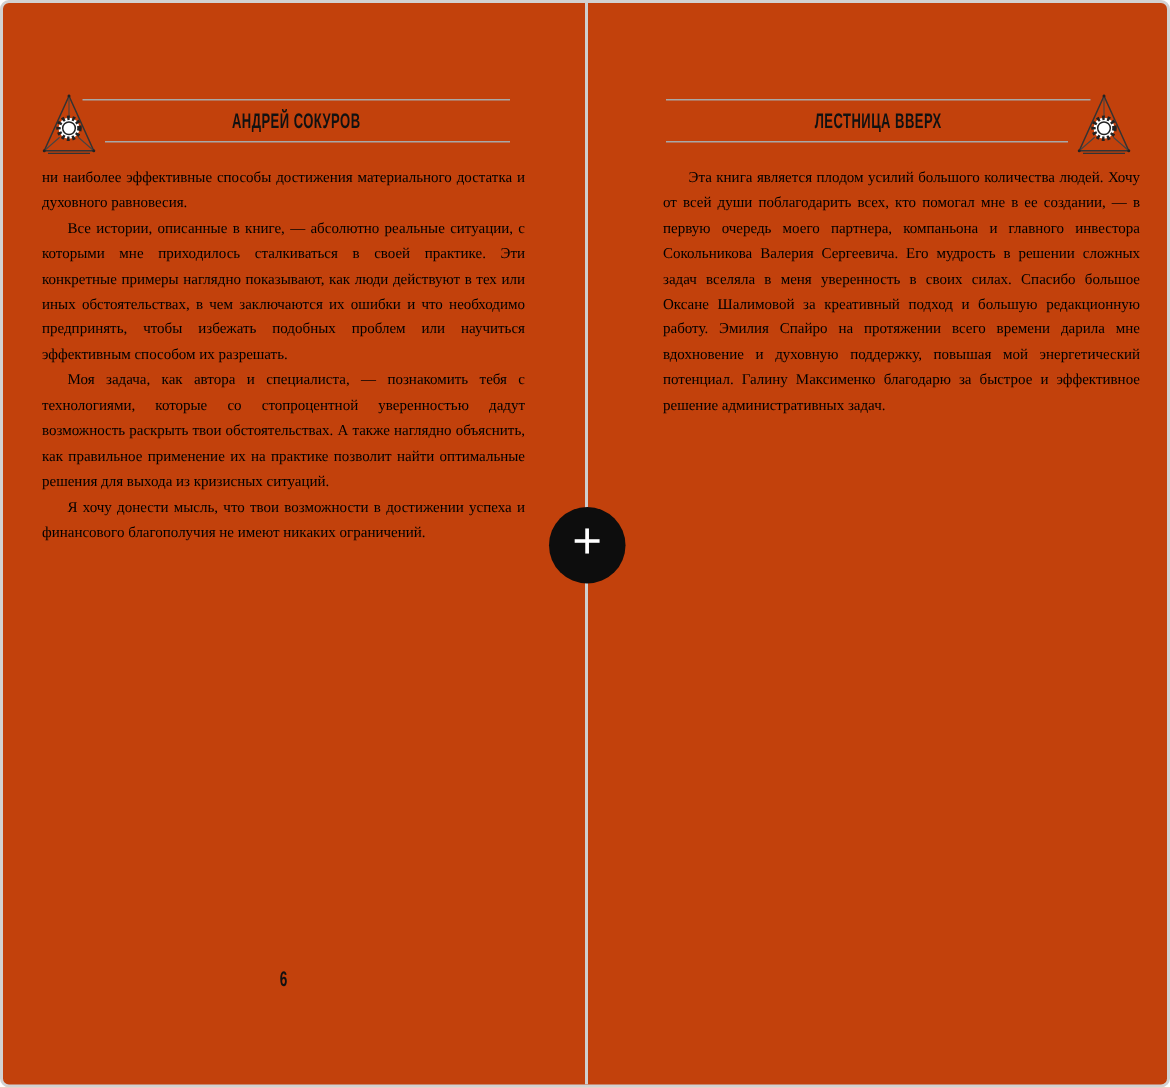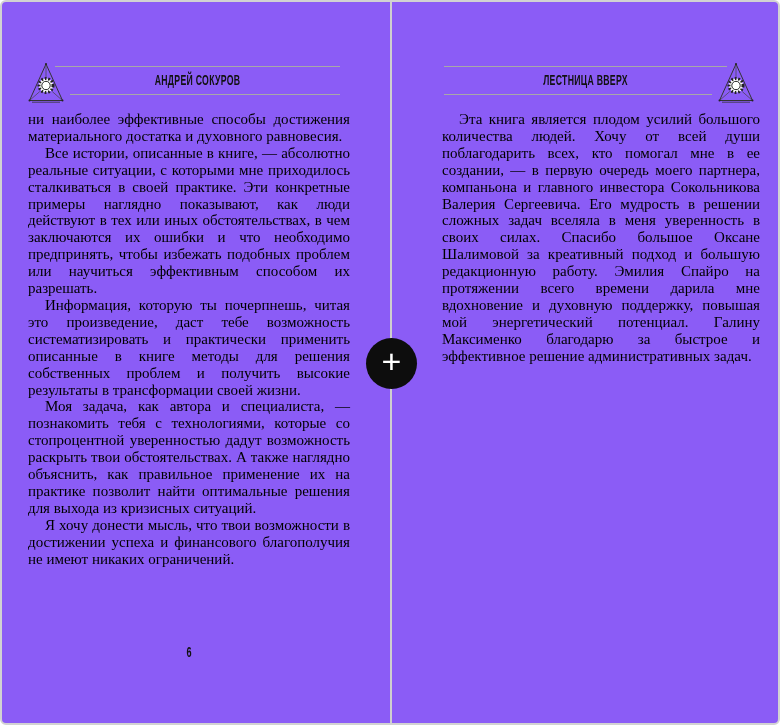--- a/index.html
+++ b/index.html
@@ -1,20 +1,20 @@
 <!DOCTYPE html>
 <html lang="ru"><head>
 <meta charset="utf-8">
 <style>
   html, body { margin: 0; padding: 0; background: #ffffff; }
   .screen {
     position: relative;
     width: 780px; height: 725px;
     box-sizing: border-box;
-    background: #8b5cf6;
+    background: #c2410c;
     border: 2px solid #d2d2d2;
     border-radius: 6px;
     overflow: hidden;
     font-family: "Liberation Serif", serif;
     color: #000000;
   }
   .spine {
     position: absolute; left: 388px; top: 0; bottom: 0;
     width: 2px; background: #cfcfcf;
   }
@@ -40,21 +40,21 @@
     color: #111;
     transform: scaleX(0.62);
     transform-origin: 50% 50%;
     white-space: nowrap;
   }
   .page-left  .header-title { left: 53px; width: 285px; }
   .page-right .header-title { left: 52px; width: 283px; }
 
   .page-body {
     position: absolute; top: 109px;
-    font-size: 15px; line-height: 16.9px;
+    font-size: 10px; line-height: 16.9px;
     text-align: justify;
     hyphens: auto; -webkit-hyphens: auto;
   }
   .page-left  .page-body { left: 26px; width: 322px; }
   .page-right .page-body { left: 50px; width: 318px; }
   .para { margin: 0; }
   .para.indent { text-indent: 17px; font-family: Liberation Serif, serif; }
 
   .page-number {
     position: absolute; left: 26px; width: 322px; top: 642px;
@@ -102,21 +102,20 @@
       <circle cx="1.5" cy="39.5" r="1" fill="#222"></circle>
       <circle cx="34.5" cy="39.5" r="1" fill="#222"></circle>
     </svg>
     <div class="rule rule-top"></div>
     <div class="header-title">АНДРЕЙ СОКУРОВ</div>
     <div class="rule rule-bottom"></div>
 
     <div class="page-body">
         <p class="para">ни наиболее эффективные способы достижения материального достатка и духовного равновесия.</p>
         <p class="para indent">Все истории, описанные в книге, — абсолютно реальные ситуации, с которыми мне приходилось сталкиваться в своей практике. Эти конкретные примеры наглядно показывают, как люди действуют в тех или иных обстоятельствах, в чем заключаются их ошибки и что необходимо предпринять, чтобы избежать подобных проблем или научиться эффективным способом их разрешать.</p>
-        <p class="para indent">Информация, которую ты почерпнешь, читая это произведение, даст тебе возможность систематизировать и практически применить описанные в книге методы для решения собственных проблем и получить высокие результаты в трансформации своей жизни.</p>
         <p class="para indent">Моя задача, как автора и специалиста, — познакомить тебя с технологиями, которые со стопроцентной уверенностью дадут возможность раскрыть твои обстоятельствах. А также наглядно объяснить, как правильное применение их на практике позволит найти оптимальные решения для выхода из кризисных ситуаций.</p>
         <p class="para indent">Я хочу донести мысль, что твои возможности в достижении успеха и финансового благополучия не имеют никаких ограничений.</p>
       </div>
 
     <div class="page-number">6</div>
   </div>
 
   <div class="page page-right">
     <svg class="ornament" viewBox="0 0 36 42" xmlns="http://www.w3.org/2000/svg">
       <path d="M18 3 L34.5 39.5 L1.5 39.5 Z" fill="none" stroke="#333" stroke-width="1"></path>

